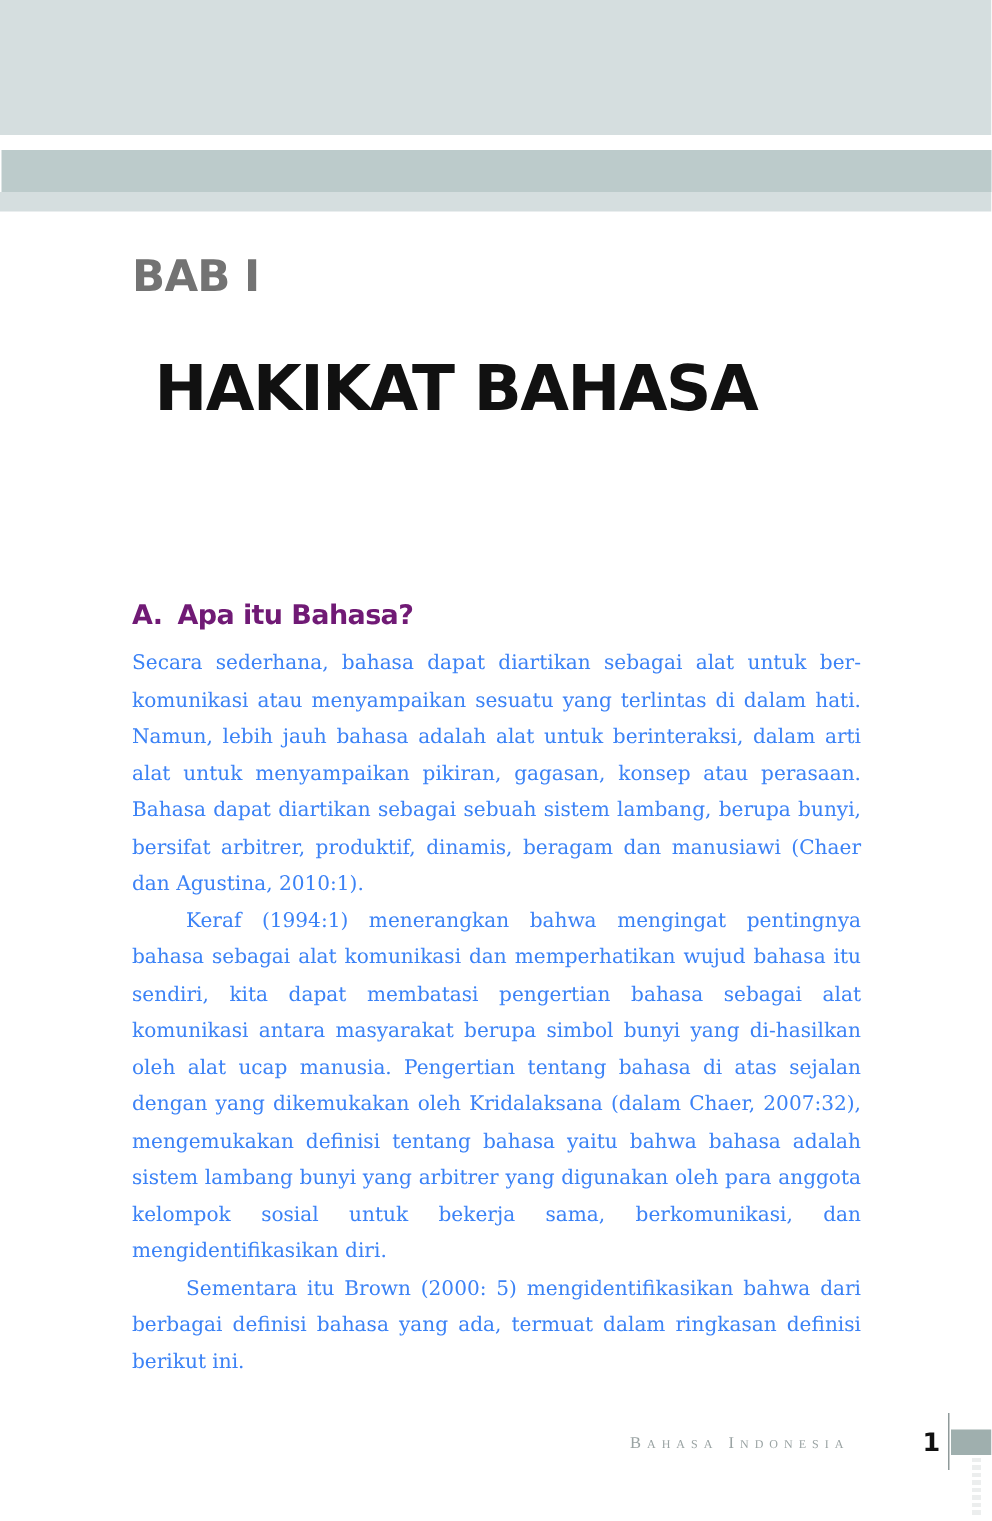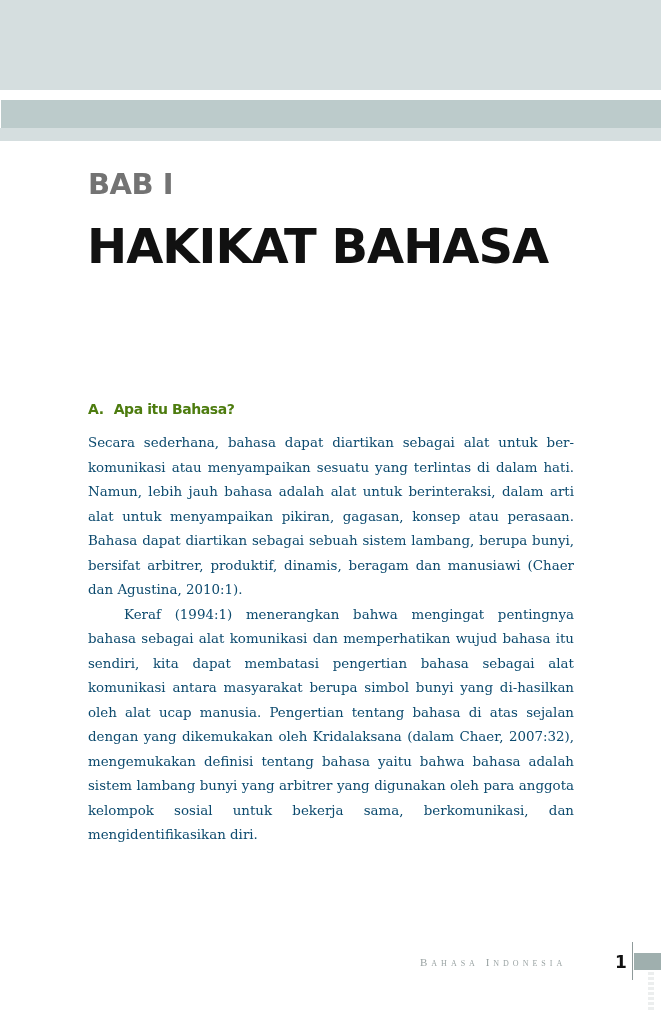--- a/index.html
+++ b/index.html
@@ -17,34 +17,34 @@
 
     .chapter-label {
       position: absolute; left: 88px; top: 170px;
       font-family: "DejaVu Sans", sans-serif; font-weight: bold;
       font-size: 29px; letter-spacing: -0.5px; color: #737373;
       margin: 0; line-height: 1;
     }
     .chapter-title {
       position: absolute; left: 87px; top: 222px;
       font-family: "DejaVu Sans", sans-serif; font-weight: bold;
-      font-size: 48px; letter-spacing: -1px; color: #111;
-      margin: 0; line-height: 1;
+      font-size: 42px; letter-spacing: -1px; color: #111;
+      margin: 16px; line-height: 1;
     }
     .section-heading {
       position: absolute; left: 88px; top: 402px;
       font-family: "DejaVu Sans", sans-serif; font-weight: bold;
-      font-size: 14px; letter-spacing: -0.4px; color: #4d7c0f;
+      font-size: 18px; letter-spacing: -0.4px; color: #701a75;
       margin: 0; line-height: 1;
     }
     .section-heading .num { margin-right: 10px; }
     .body-text {
       position: absolute; left: 88px; top: 431px; width: 486px;
       font-family: "DejaVu Serif", serif;
-      font-size: 13.4px; line-height: 24.5px; color: #0c4a6e;
+      font-size: 13.4px; line-height: 24.5px; color: #3b82f6;
       text-align: justify;
     }
     .body-text p { margin: 0; }
     .body-text p.indent { text-indent: 36px; }
 
     .footer-title {
       position: absolute; left: 420px; top: 956px;
       font-family: Liberation Serif, serif;
       font-size: 11px; letter-spacing: 4px; color: #9aa3a3;
       font-variant: small-caps; text-transform: none;
@@ -78,19 +78,20 @@
 <h2 class="chapter-label">BAB I</h2>
 <h1 class="chapter-title">HAKIKAT BAHASA</h1>
 
 <h3 class="section-heading">
   <span class="num">A.</span><span>Apa itu Bahasa?</span>
 </h3>
 
 <div class="body-text">
   <p>Secara sederhana, bahasa dapat diartikan sebagai alat untuk ber-komunikasi atau menyampaikan sesuatu yang terlintas di dalam hati. Namun, lebih jauh bahasa adalah alat untuk berinteraksi, dalam arti alat untuk menyampaikan pikiran, gagasan, konsep atau perasaan. Bahasa dapat diartikan sebagai sebuah sistem lambang, berupa bunyi, bersifat arbitrer, produktif, dinamis, beragam dan manusiawi (Chaer dan Agustina, 2010:1).</p>
   <p class="indent">Keraf (1994:1) menerangkan bahwa mengingat pentingnya bahasa sebagai alat komunikasi dan memperhatikan wujud bahasa itu sendiri, kita dapat membatasi pengertian bahasa sebagai alat komunikasi antara masyarakat berupa simbol bunyi yang di-hasilkan oleh alat ucap manusia. Pengertian tentang bahasa di atas sejalan dengan yang dikemukakan oleh Kridalaksana (dalam Chaer, 2007:32), mengemukakan definisi tentang bahasa yaitu bahwa bahasa adalah sistem lambang bunyi yang arbitrer yang digunakan oleh para anggota kelompok sosial untuk bekerja sama, berkomunikasi, dan mengidentifikasikan diri.</p>
+  <p class="indent">Sementara itu Brown (2000: 5) mengidentifikasikan bahwa dari berbagai definisi bahasa yang ada, termuat dalam ringkasan definisi berikut ini.</p>
 </div>
 
 <div class="footer-title">Bahasa Indonesia</div>
 <div class="page-number">1</div>
 <div class="footer-rule"></div>
 <div class="footer-tab"></div>
 <div class="footer-faint"></div>
 
 </body></html>

